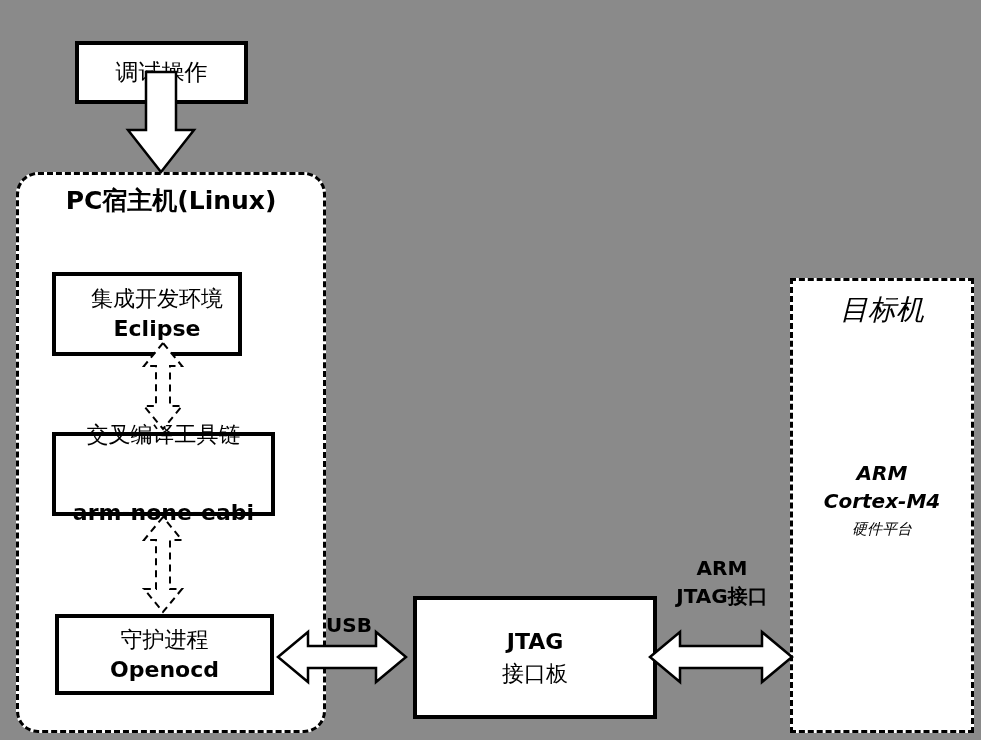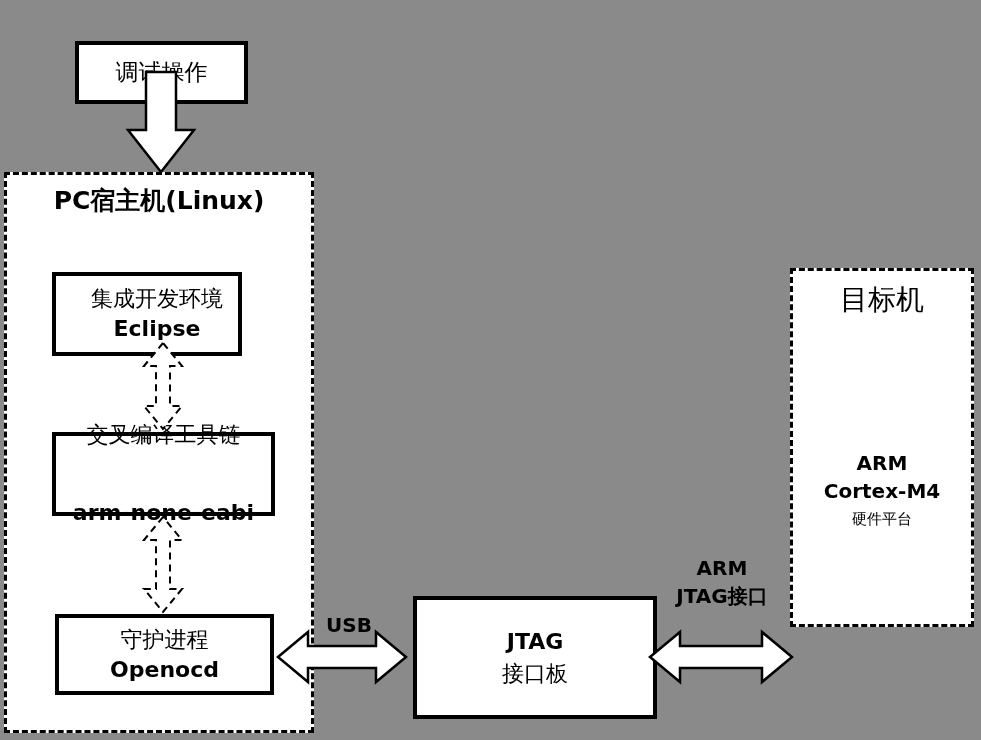--- a/index.html
+++ b/index.html
@@ -27,38 +27,38 @@
   .container{
     position:absolute;
     background:var(--box_fill);
     border:3px dashed var(--stroke);
   }
 
   
   .debug-box{left:75px;top:9px;width:173px;height:63px;font-size:23px;margin-top:32px;}
 
   
-  .pc-host{left:4px;top:172px;width:310px;height:561px;}
+  .pc-host{left:16px;top:172px;width:310px;height:561px;border-radius:22px;}
   .pc-host-title{
     text-align:center;padding-top:9px;
     font-size:25px;font-weight:bold;
   }
 
   
   .inner-box{line-height:1.35;font-size:22px;}
   .ide-box{left:52px;top:272px;width:190px;height:84px;padding-left:20px;}
   .toolchain-box{left:52px;top:432px;width:223px;height:84px;gap:48px;}
   .daemon-box{left:55px;top:614px;width:219px;height:81px;}
   .latin-bold{font-weight:bold;}
 
   
   .jtag-box{left:405px;top:596px;width:244px;height:123px;font-size:22px;line-height:1.45;margin-left:8px;}
 
   
-  .target{left:790px;top:268px;width:184px;height:359px;}
+  .target{left:790px;top:278px;width:184px;height:455px;font-style:italic;}
   .target-title{text-align:center;padding-top:10px;font-size:28px;}
   .target-content{
     position:absolute;top:178px;left:0;width:100%;
     text-align:center;font-size:20px;line-height:28px;
   }
   .target-content .cn{font-weight:normal;font-size:15px;}
 
   
   .edge-label{position:absolute;font-weight:bold;font-size:20px;}
   .usb-label{left:326px;top:613px;}

